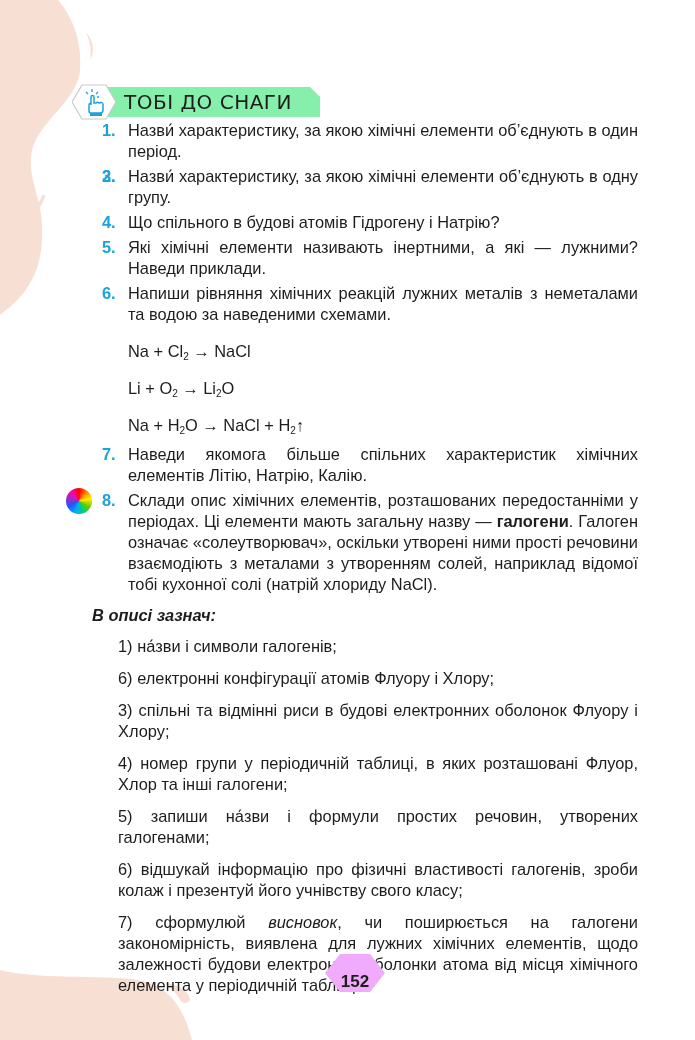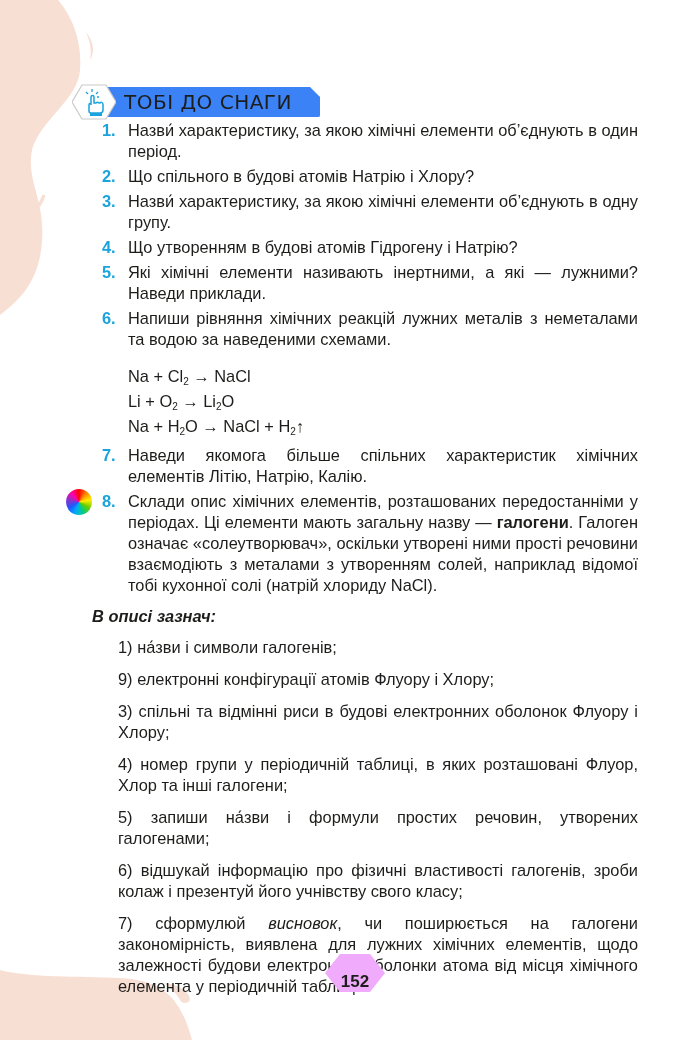--- a/index.html
+++ b/index.html
@@ -15,21 +15,21 @@
     .banner {
       position: absolute; left: 72px; top: 84px; height: 36px;
       display: flex; align-items: center;
     }
     .banner-icon {
       position: relative; width: 44px; height: 38px; z-index: 2;
     }
     .banner-box {
       position: relative; margin-left: -10px; height: 30px;
       padding: 0 28px 0 18px; display: flex; align-items: center;
-      background: #3b82f6;
+      background: #86efac;
       box-shadow: 0 1px 3px rgba(0,0,0,0.35);
       clip-path: polygon(0 0, calc(100% - 10px) 0, 100% 10px, 100% 100%, 0 100%);
       border-radius: 2px;
     }
     .banner-title {
       font-family: "DejaVu Sans", sans-serif;
       font-size: 20px; letter-spacing: 0.5px; color: #1d1d1b;
       font-weight: normal;
     }
 
@@ -40,21 +40,21 @@
     }
     .q {
       position: relative; padding-left: 26px; margin-bottom: 4px;
       text-align: justify;
     }
     .q-num {
       position: absolute; left: 0; top: 0;
       color: #1aa3dc; font-weight: bold;
     }
     .eq-block { margin: 14px 0 6px 26px; }
-    .eq { line-height: 25px; }
+    .eq { line-height: 25px; margin-top: 12px; }
     .eq sub { font-size: 10px; vertical-align: -3px; line-height: 0; }
     .wheel {
       position: absolute; left: -36px; top: -2px; width: 26px; height: 26px;
       border-radius: 50%;
       background: conic-gradient(#ff0000, #ff8800, #ffee00, #66cc00, #00cc88, #00aaff, #2255ff, #8833cc, #ff00aa, #ff0000);
     }
     b.kw { font-weight: bold; margin-top: 39px; }
 
     .note-title {
       margin: 10px 0 10px -10px;
@@ -102,29 +102,28 @@
 </div>
 
 <div class="content">
 
   <div class="q">
     <span class="q-num">1.</span>
     <span>Назви́ характеристику, за якою хімічні елементи об’єднують в один період.</span>
   </div>
   <div class="q">
     <span class="q-num">2.</span>
-    <span>Що спільного в будові атомів Натрію і Хлору?</span>
   </div>
   <div class="q">
     <span class="q-num">3.</span>
     <span>Назви́ характеристику, за якою хімічні елементи об’єднують в одну групу.</span>
   </div>
   <div class="q">
     <span class="q-num">4.</span>
-    <span>Що утворенням в будові атомів Гідрогену і Натрію?</span>
+    <span>Що спільного в будові атомів Гідрогену і Натрію?</span>
   </div>
   <div class="q">
     <span class="q-num">5.</span>
     <span>Які хімічні елементи називають інертними, а які — лужними? Наведи приклади.</span>
   </div>
   <div class="q">
     <span class="q-num">6.</span>
     <span>Напиши рівняння хімічних реакцій лужних металів з неметалами та водою за наведеними схемами.</span>
   </div>
 
@@ -141,21 +140,21 @@
   <div class="q">
     <span class="wheel"></span>
     <span class="q-num">8.</span>
     <span>Склади опис хімічних елементів, розташованих передостанніми у періодах. Ці елементи мають загальну назву — </span><b class="kw">галогени</b><span>. Галоген означає «солеутворювач», оскільки утворені ними прості речовини взаємодіють з металами з утворенням солей, наприклад відомої тобі кухонної солі (натрій хлориду NaCl).</span>
   </div>
 
   <div class="note-title">В описі зазнач:</div>
 
   <div class="sub-list">
     <div class="sub-item">1) на́зви і символи галогенів;</div>
-    <div class="sub-item">9) електронні конфігурації атомів Флуору і Хлору;</div>
+    <div class="sub-item">6) електронні конфігурації атомів Флуору і Хлору;</div>
     <div class="sub-item">3) спільні та відмінні риси в будові електронних оболонок Флуору і Хлору;</div>
     <div class="sub-item">4) номер групи у періодичній таблиці, в яких розташовані Флуор, Хлор та інші галогени;</div>
     <div class="sub-item">5) запиши на́зви і формули простих речовин, утворених галогенами;</div>
     <div class="sub-item">6) відшукай інформацію про фізичні властивості галогенів, зроби колаж і презентуй його учнівству свого класу;</div>
     <div class="sub-item"><span>7) сформулюй </span><b>висновок</b><span>, чи поширюється на галогени закономірність, виявлена для лужних хімічних елементів, щодо залежності будови електронної оболонки атома від місця хімічного елемента у періодичній таблиці.</span></div>
   </div>
 </div>
 
 <div class="page-num">
   <span>152</span>

